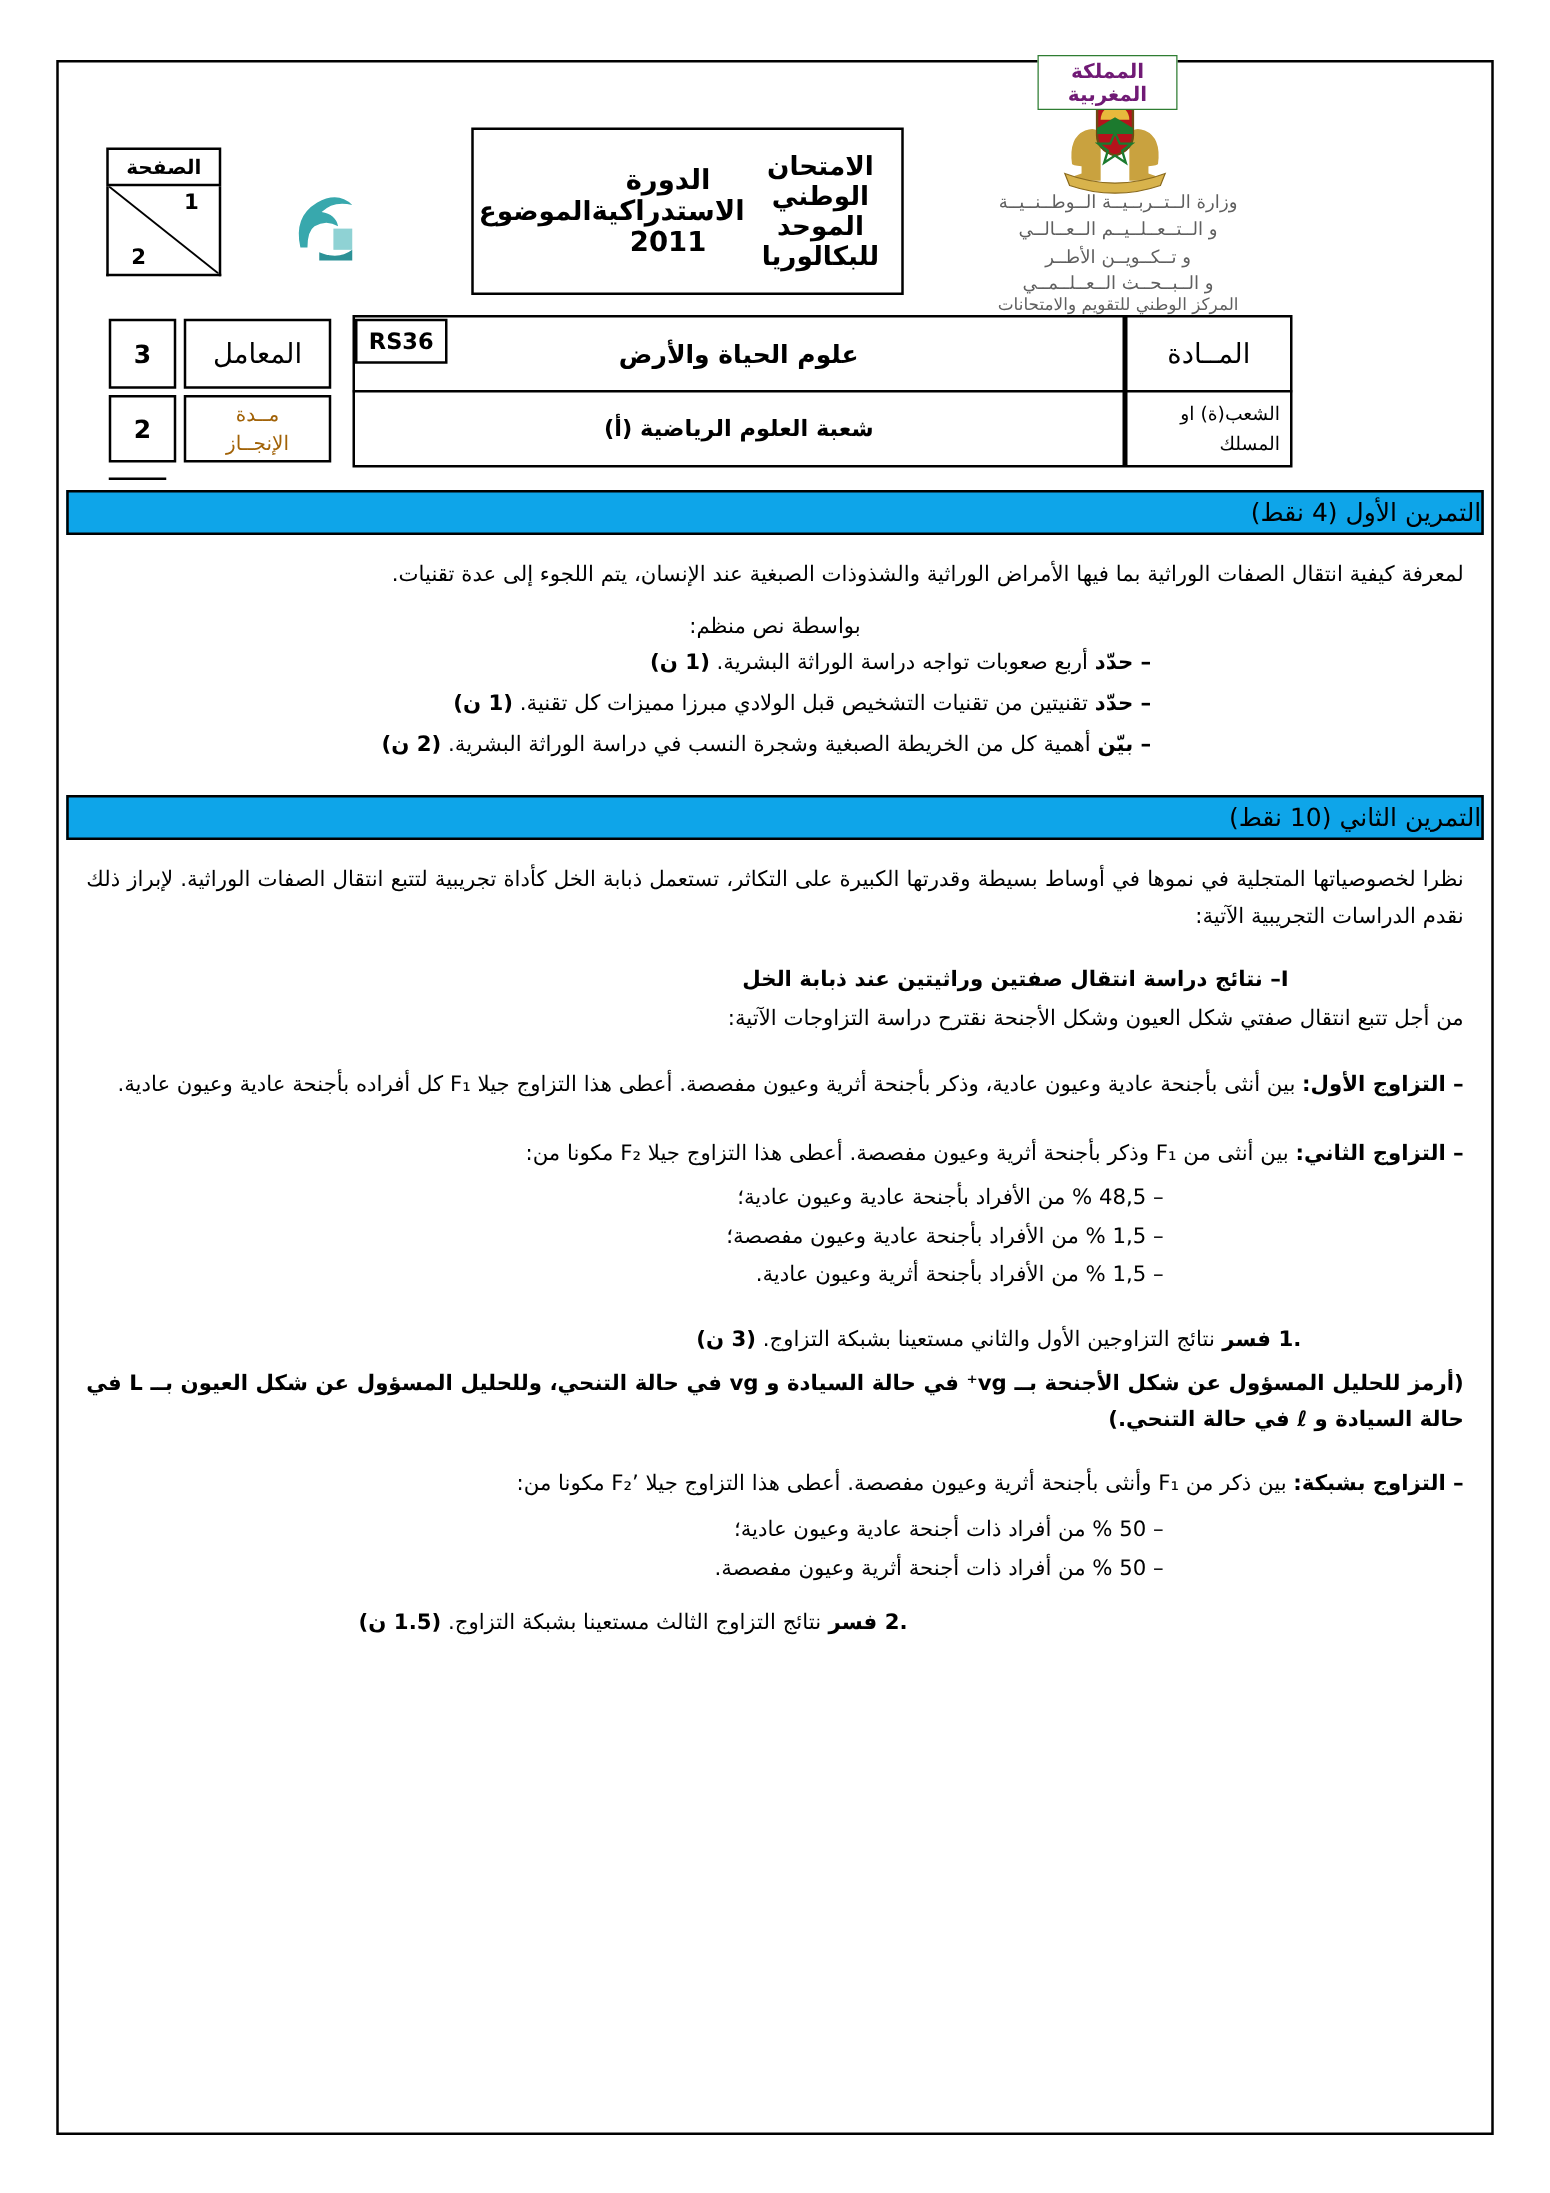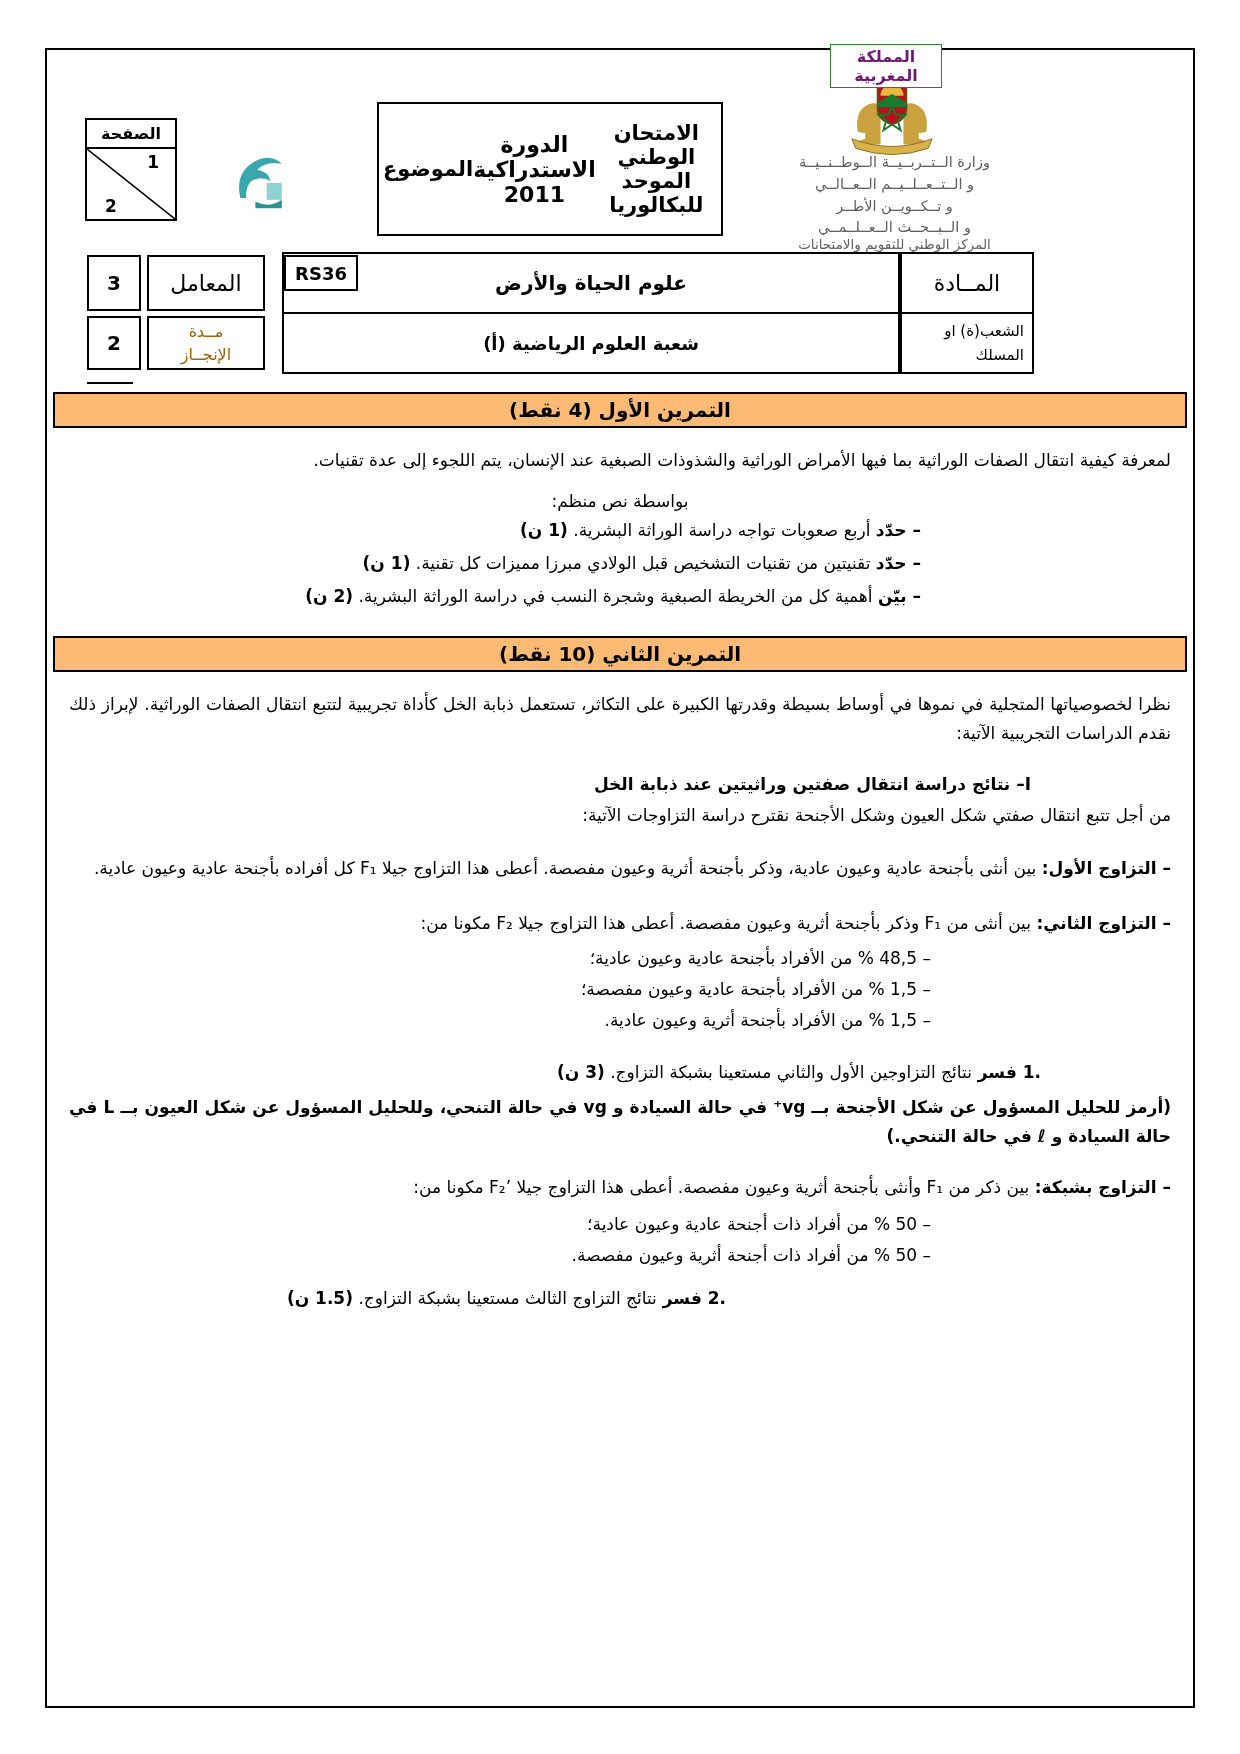--- a/index.html
+++ b/index.html
@@ -63,22 +63,22 @@
   .cell-track-label   { left: 853px; top: 262px; width: 134px; height: 62px; font-size: 15px; flex-direction: column; justify-content: space-evenly; padding: 3px 8px; }
   .cell-track-label .l1 { width: 100%; text-align: right; }
   .cell-track-label .l2 { width: 100%; text-align: right; }
   .cell-track         { left: 235px; top: 262px; width: 618px; height: 62px; font-size: 18px; font-weight: bold; }
   .cell-duration-label{ left: 100px; top: 266px; width: 118px; height: 54px; font-size: 16px; flex-direction: column; justify-content: space-evenly; color: #a16207; }
   .cell-duration      { left: 40px;  top: 266px; width: 54px;  height: 54px; font-size: 20px; font-weight: bold; }
   .table-underline { position: absolute; left: 40px; top: 332px; width: 46px; border-top: 2.5px solid #000; }
   
   .content { position: absolute; top: 340px; left: 6px; width: 1134px; direction: rtl; }
   .ex-header {
-    border: 2px solid #000; background: #fdba74; text-align: center;
-    font-weight: bold; font-size: 20px; padding: 4px 0; margin-top: 2px;
+    border: 2px solid #000; background: #0ea5e9; text-align: right;
+    font-weight: normal; font-size: 20px; padding: 4px 0; margin-top: 2px;
   }
   .ex-header.second { margin-top: 26px; }
   .ex-body { padding: 18px 16px 0; font-size: 17px; line-height: 1.7; text-align: right; }
   .just { text-align: justify; }
   .b { font-weight: bold; }
   .ltr { direction: ltr; unicode-bidi: embed; }
   .ex1-intro { margin-bottom: 12px; }
   .lead-center { text-align: center; }
   .qline { padding-right: 250px; margin-bottom: 4px; }
   .ex2-intro { margin-bottom: 22px; }

